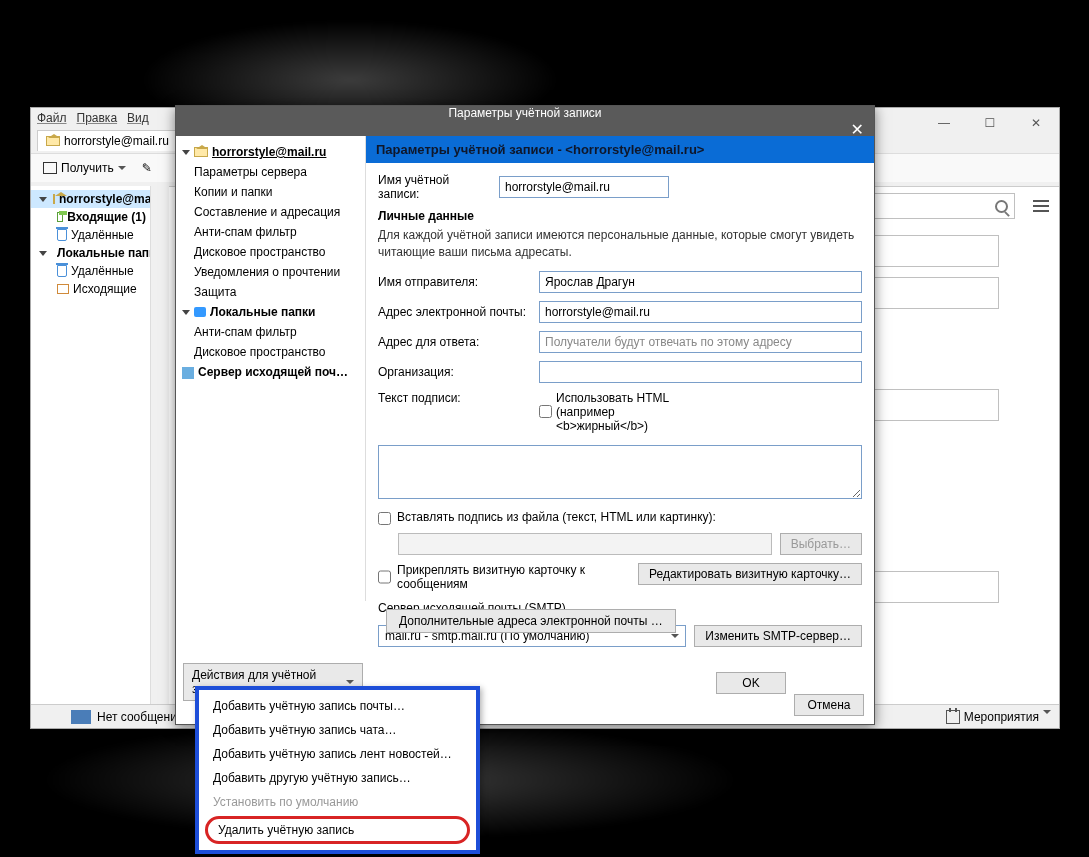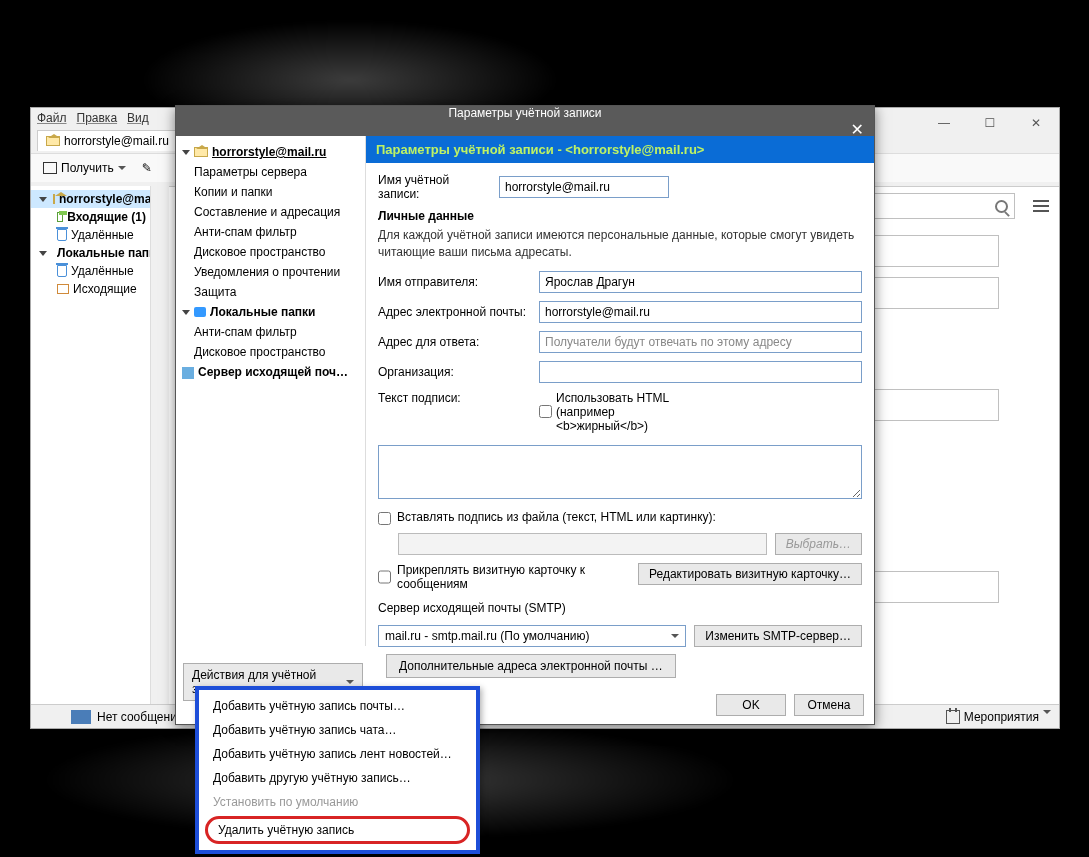--- a/index.html
+++ b/index.html
@@ -51,35 +51,35 @@
 .dialog-tree{width:190px;border-right:1px solid #ddd;padding:6px 4px;overflow:hidden;}
 .dt-item{padding:3px 0 3px 14px;white-space:nowrap;overflow:hidden;text-overflow:ellipsis;}
 .dt-item.root{padding-left:2px;display:flex;align-items:center;gap:4px;}
 .dt-item.root .env-icon{flex-shrink:0;}
 .dt-item.root span{font-weight:bold;text-decoration:underline;}
 .dt-item.root::before{content:'';width:0;height:0;border-left:4px solid transparent;border-right:4px solid transparent;border-top:5px solid #444;}
 .dt-item.bold{font-weight:bold;}
 .server-icon{width:12px;height:12px;background:#6aaee0;display:inline-block;margin-right:4px;vertical-align:middle;}
 
 .dialog-content{flex:1;padding:0;min-width:0;}
-.content-header{background:#0a6cd6;color:#bef264;padding:6px 10px;font-weight:bold;font-size:13px;}
+.content-header{background:#0a6cd6;color:#0f172a;padding:6px 10px;font-weight:bold;font-size:13px;}
 .content-inner{padding:10px 12px;}
 .form-row{display:flex;align-items:center;margin-bottom:8px;gap:6px;}
 .form-row label{width:155px;flex-shrink:0;}
 .form-row input[type=text]{flex:1;border:1px solid #7a9ec9;padding:3px 5px;font-size:12px;height:22px;}
 .form-row input[type=text]::placeholder{color:#888;}
 .section-h{font-weight:bold;margin:6px 0 4px;}
 .desc-text{color:#333;margin-bottom:10px;line-height:1.4;}
 .sig-box{width:100%;height:54px;border:1px solid #7a9ec9;margin-top:4px;}
 .cb-row{display:flex;align-items:flex-start;gap:6px;margin:8px 0;}
 .cb-row input{margin-top:2px;}
 .file-row{display:flex;gap:8px;padding-left:20px;margin-bottom:8px;}
 .file-row input{flex:1;border:1px solid #bbb;background:#f3f3f3;height:22px;}
 .btn{border:1px solid #adadad;background:#e9e9e9;padding:3px 10px;font-size:12px;cursor:pointer;}
-.btn:disabled{color:#999;font-style:italic;}
+.btn:disabled{color:#999;}
 .smtp-row{display:flex;gap:8px;align-items:center;}
 .smtp-select{flex:1;border:1px solid #7a9ec9;height:22px;display:flex;align-items:center;padding:0 6px;justify-content:space-between;background:#fff;}
 .dialog-footer{padding:8px 10px;display:flex;gap:8px;justify-content:flex-end;align-items:center;border-top:none;}
 .actions-btn{position:absolute;left:183px;top:663px;width:180px;border:1px solid #adadad;background:#e9e9e9;padding:4px 8px;display:flex;justify-content:space-between;align-items:center;cursor:pointer;}
 .long-btn{border:1px solid #adadad;background:#e9e9e9;padding:4px 12px;}
 
 
 .dropdown-menu{position:absolute;left:195px;top:686px;width:285px;background:#fff;border:4px solid #1d4ed8;box-shadow:2px 2px 6px rgba(0,0,0,0.3);padding:4px 0;}
 .dropdown-menu .mi{padding:5px 14px;cursor:pointer;}
 .dropdown-menu .mi.disabled{color:#999;}
@@ -263,21 +263,21 @@
           <button class="btn">Изменить SMTP-сервер…</button>
         </div>
       </div>
     </div>
   </div>
   <div class="dialog-footer">
     <button class="long-btn" style="margin-right:auto;margin-left:200px;">Дополнительные адреса электронной почты …</button>
   </div>
   <div class="dialog-footer">
     <button class="btn" style="min-width:70px;">OK</button>
-    <button class="btn" style="min-width:70px;">Отмена</button>
+    <button class="btn" style="min-width:70px;margin-top:45px;">Отмена</button>
   </div>
 </div>
 
 <div class="actions-btn">
   <span>Действия для учётной записи</span>
   <span class="dropdown-caret"></span>
 </div>
 
 <div class="dropdown-menu">
   <div class="mi">Добавить учётную запись почты…</div>

